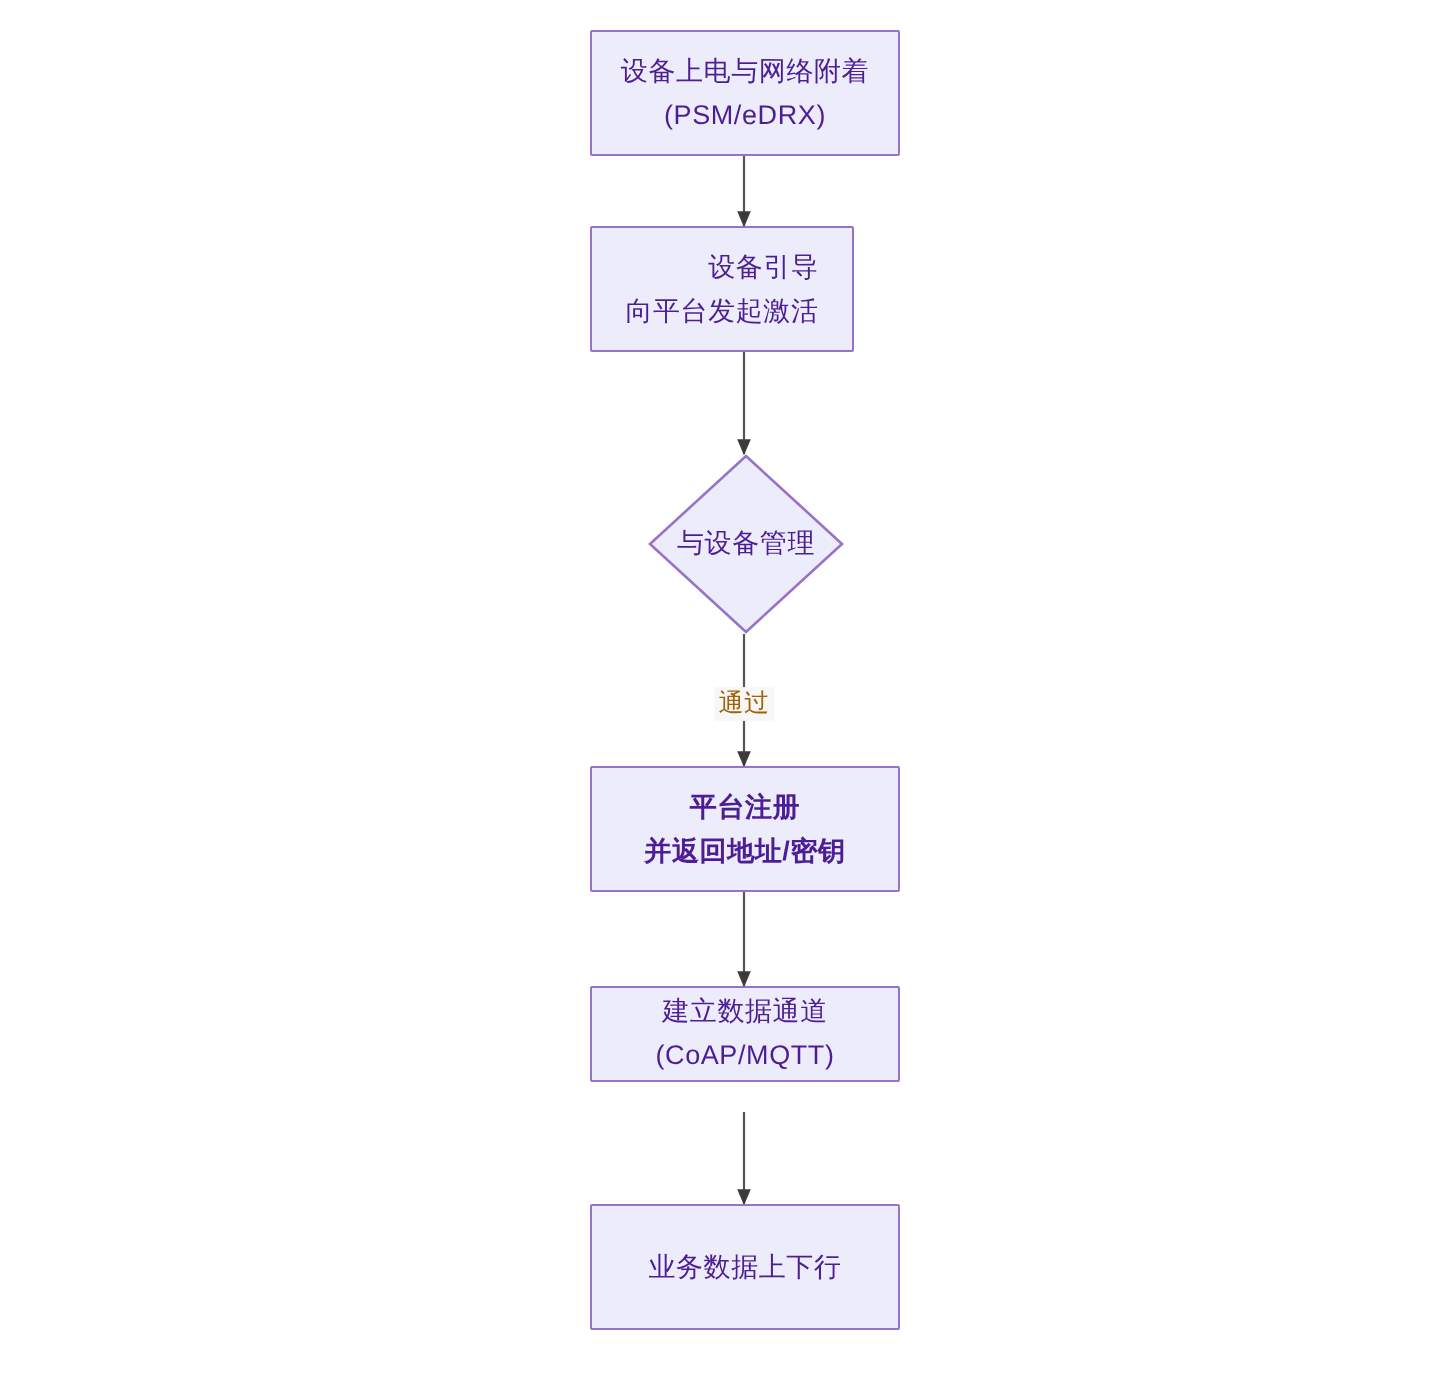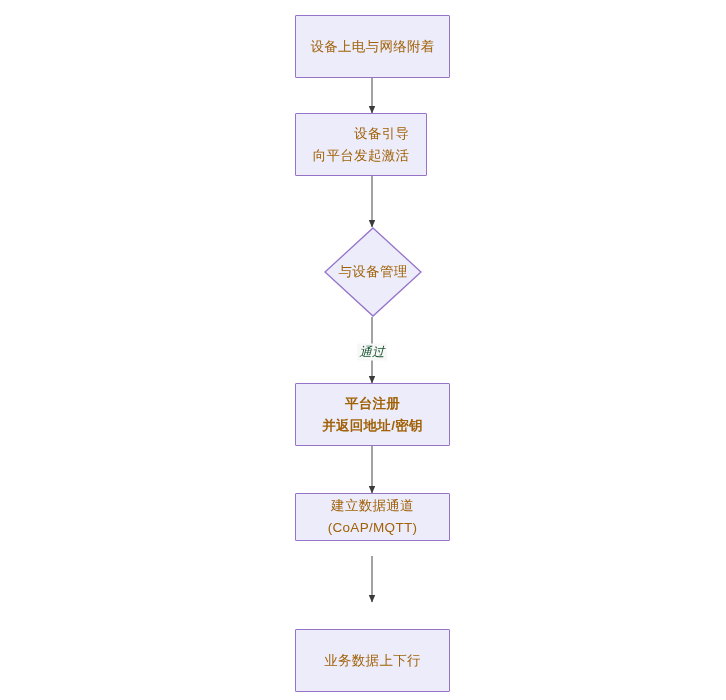--- a/index.html
+++ b/index.html
@@ -30,21 +30,21 @@
     pointer-events: none;
   }
   .node {
     position: absolute;
     box-sizing: border-box;
     display: flex;
     flex-direction: column;
     align-items: center;
     justify-content: center;
     text-align: center;
-    color: #a16207;
+    color: #4c1d95;
     font-size: 13.5px;
     line-height: 1.62;
     letter-spacing: 0.3px;
   }
   .node.process {
     background: #ececfb;
     border: 1.3px solid #9673c8;
     border-radius: 1px;
   }
   .node.decision {
@@ -62,28 +62,27 @@
     position: relative;
     z-index: 2;
   }
   .node-line {
     display: block;
     white-space: nowrap;
   }
   .edge-label {
     position: absolute;
     background: #f7f7f7;
-    color: #14532d;
+    color: #a16207;
     font-size: 12.5px;
     line-height: 1.2;
     padding: 1px 2px;
     letter-spacing: 0.3px;
     white-space: nowrap;
     transform: translate(-50%, -50%);
-    font-style: italic;
   }
 </style>
 </head>
 <body>
 
 <div id="flow-canvas">
 
   <svg id="edge-layer" width="726" height="700" viewBox="0 0 726 700" xmlns="http://www.w3.org/2000/svg">
     <defs>
       <marker id="arrowhead" markerWidth="9" markerHeight="9" refX="7.4" refY="3.4" orient="auto" markerUnits="userSpaceOnUse">
@@ -96,20 +95,21 @@
         <line x1="372" y1="317" x2="372" y2="383" stroke="#565656" stroke-width="1.1" marker-end="url(#arrowhead)"></line>
         <line x1="372" y1="446" x2="372" y2="493" stroke="#565656" stroke-width="1.1" marker-end="url(#arrowhead)"></line>
         <line x1="372" y1="556" x2="372" y2="602" stroke="#565656" stroke-width="1.1" marker-end="url(#arrowhead)"></line>
       </g>
   </svg>
 
   <div id="node-group">
       <div class="node process" style="left: 295px; top: 15px; width: 155px; height: 63px;">
         <div class="">
           <span class="node-line">设备上电与网络附着</span>
+          <span class="node-line">(PSM/eDRX)</span>
         </div>
       </div>
       <div class="node process" style="left: 295px; top: 113px; width: 132px; height: 63px; text-align: right;">
         <div class="">
           <span class="node-line">设备引导</span>
           <span class="node-line">向平台发起激活</span>
         </div>
       </div>
       <div class="node decision" style="left: 324px; top: 227px; width: 98px; height: 90px;">
         <svg class="diamond-shape" viewBox="0 0 98 90">
@@ -124,21 +124,21 @@
           <span class="node-line">平台注册</span>
           <span class="node-line">并返回地址/密钥</span>
         </div>
       </div>
       <div class="node process" style="left: 295px; top: 493px; width: 155px; height: 48px;">
         <div class="">
           <span class="node-line">建立数据通道</span>
           <span class="node-line">(CoAP/MQTT)</span>
         </div>
       </div>
-      <div class="node process" style="left: 295px; top: 602px; width: 155px; height: 63px; margin-top: 27px;">
+      <div class="node process" style="left: 295px; top: 602px; width: 155px; height: 63px;">
         <div class="">
           <span class="node-line">业务数据上下行</span>
         </div>
       </div>
     </div>
   <div id="edge-label-group">
       <div class="edge-label" style="left: 372px; top: 352px;">通过</div>
     </div>
 
 </div>

